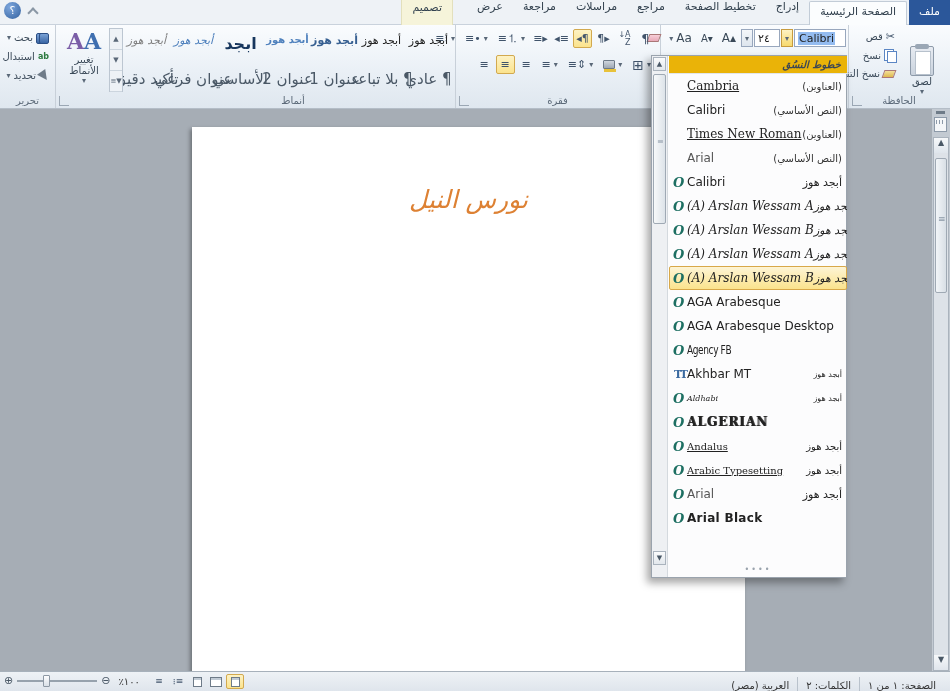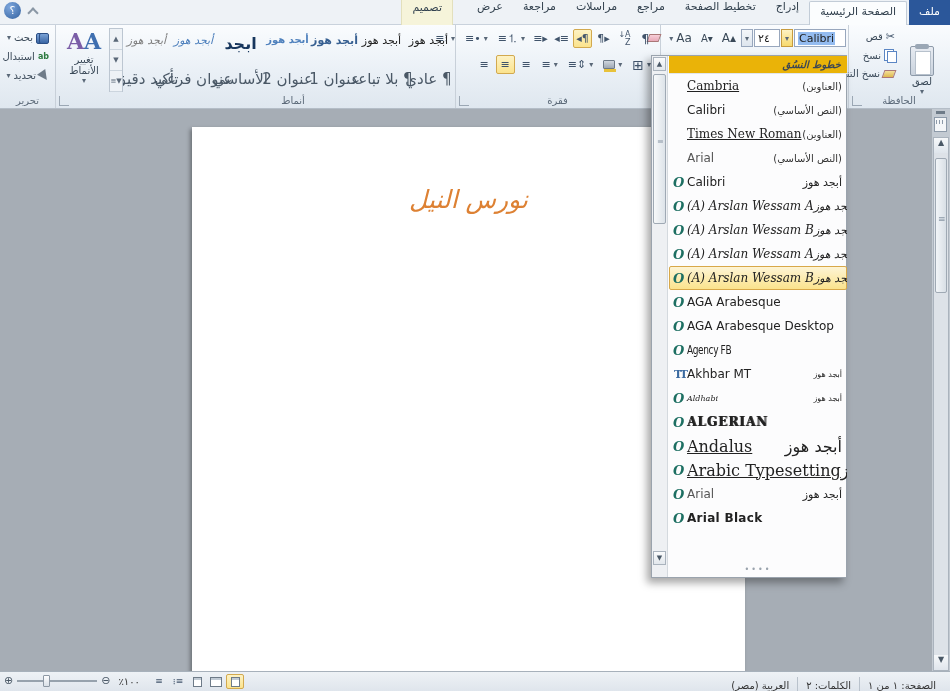--- a/index.html
+++ b/index.html
@@ -98,21 +98,21 @@
   .dd-name { font-size:12px; color:#222; white-space:nowrap; }
   .dd-sample { margin-left:auto; font-size:11px; color:#222; direction:rtl; white-space:nowrap; }
   .f-serif { font-family:"DejaVu Serif", serif;text-decoration:underline; }
   .f-sans { font-family:"DejaVu Sans", sans-serif; }
   .f-gray { color:#555; }
   .f-cursive { font-family:"DejaVu Serif", serif; font-style:italic; }
   .f-condensed { transform:scaleX(.75); transform-origin:left; letter-spacing:-.5px; }
   .f-decorative { font-family:"DejaVu Serif", serif; font-weight:bold; letter-spacing:1px; text-shadow:1px 0 0 #444; }
   .f-black { font-weight:bold; letter-spacing:.3px; }
   .f-tiny { font-size:8px; }
-  .f-small { font-size:16px; }
+  .f-small { font-size:10px; }
   .s-theme { font-size:10px; color:#333; }
   .dd-grip { position:absolute; bottom:1px; left:17px; width:178px; height:10px; text-align:center; color:#9aa3ad; font-size:8px; letter-spacing:2px; line-height:8px; }
 
   
   .statusbar { position:absolute; left:0; top:671px; width:950px; height:20px; background:linear-gradient(#eef2f6,#dfe5ec); border-top:1px solid #a7b1bb; z-index:30; overflow:hidden; }
   .zoom-ctrl { position:absolute; left:4px; top:3px; display:flex; direction:ltr; align-items:center; gap:4px; }
   .zoom-track { width:80px; height:2px; background:#97a2ad; position:relative; }
   .zoom-thumb { position:absolute; left:26px; top:-5px; width:7px; height:12px; background:linear-gradient(#fdfdfe,#d9e0e7); border:1px solid #8d98a4; border-radius:1px; }
   .zoom-sign { font-size:11px; color:#4a5866; line-height:12px; }
   .zoom-pct { font-size:10px; color:#333; margin-left:4px; }

